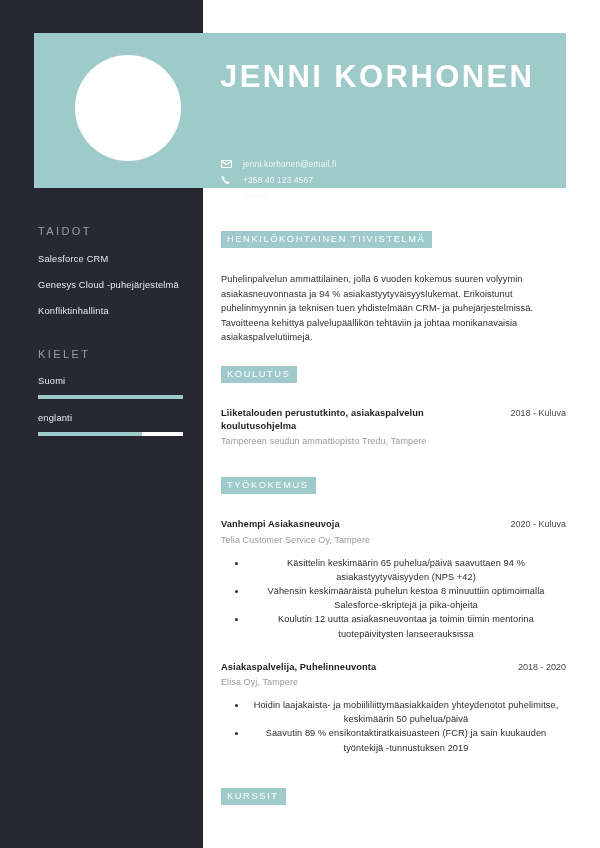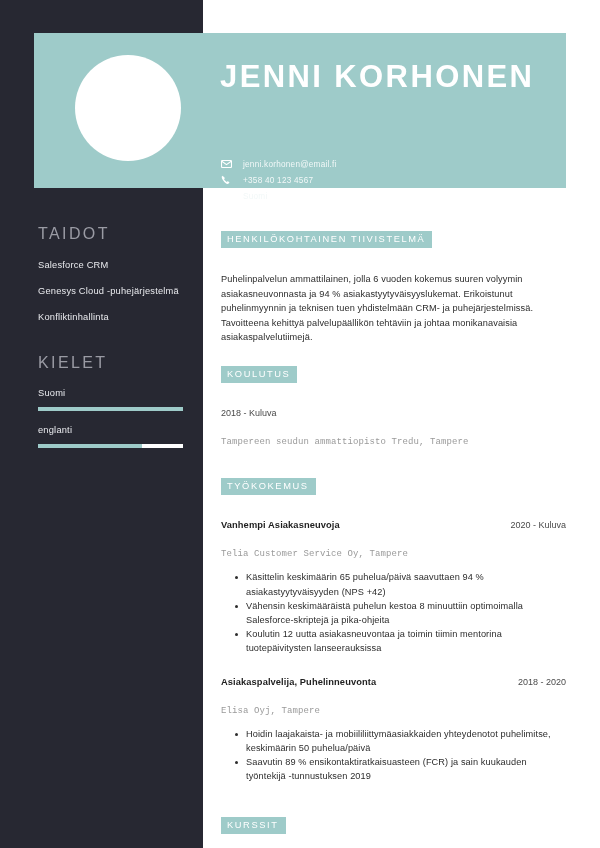--- a/index.html
+++ b/index.html
@@ -91,21 +91,21 @@
 
   
   .sidebar {
     position: absolute;
     left: 0;
     top: 225px;
     width: 203px;
   }
   .side-head {
     color: #9a9ba4;
-    font-size: 16px;
+    font-size: 11px;
     letter-spacing: 2.4px;
     margin: 0 16px 16px 38px;
     font-weight: 400;
   }
   .side-head.second { margin-top: 30px; }
   .skill-item {
     color: #e9eaee;
     font-size: 9.3px;
     line-height: 13px;
     margin: 0 0 13px 38px;
@@ -178,36 +178,36 @@
     font-size: 9px;
     line-height: 13.2px;
     white-space: nowrap;
     padding-top: 0px;
   }
   .entry-sub {
     color: #9a9a9a;
     font-size: 9px;
     line-height: 14px;
     letter-spacing: 0.1px;
-    margin-top: 15px;
-    font-family: Liberation Mono, monospace;
+    margin-top: 1px;
   }
   ul.bullets {
     margin: 9px 0 0 0;
     padding-left: 25px;
     list-style: none;
   }
   ul.bullets li {
     position: relative;
     color: #2c2c2c;
     font-size: 9.2px;
     line-height: 14.2px;
     letter-spacing: 0.1px;
     margin-bottom: 0px;
     padding-left: 0px;
+    text-align: center;
   }
   ul.bullets li:before {
     content: "";
     position: absolute;
     left: -11px;
     top: 6px;
     width: 3px;
     height: 3px;
     border-radius: 50%;
     background: #2c2c2c;
@@ -290,20 +290,21 @@
 
     <div>
       <div class="sec-badge">HENKILÖKOHTAINEN TIIVISTELMÄ</div>
       <p class="summary-text">Puhelinpalvelun ammattilainen, jolla 6 vuoden kokemus suuren volyymin asiakasneuvonnasta ja 94 % asiakastyytyväisyyslukemat. Erikoistunut puhelinmyynnin ja teknisen tuen yhdistelmään CRM- ja puhejärjestelmissä. Tavoitteena kehittyä palvelupäällikön tehtäviin ja johtaa monikanavaisia asiakaspalvelutiimejä.</p>
     </div>
 
     <div>
       <div class="sec-badge">KOULUTUS</div>
       <div class="entry">
         <div class="entry-top">
+          <div class="entry-title">Liiketalouden perustutkinto, asiakaspalvelun koulutusohjelma</div>
           <div class="entry-date">2018 - Kuluva</div>
         </div>
         <div class="entry-sub">Tampereen seudun ammattiopisto Tredu, Tampere</div>
       </div>
     </div>
 
     <div class="gap-md"></div>
 
     <div>
       <div class="sec-badge">TYÖKOKEMUS</div>

